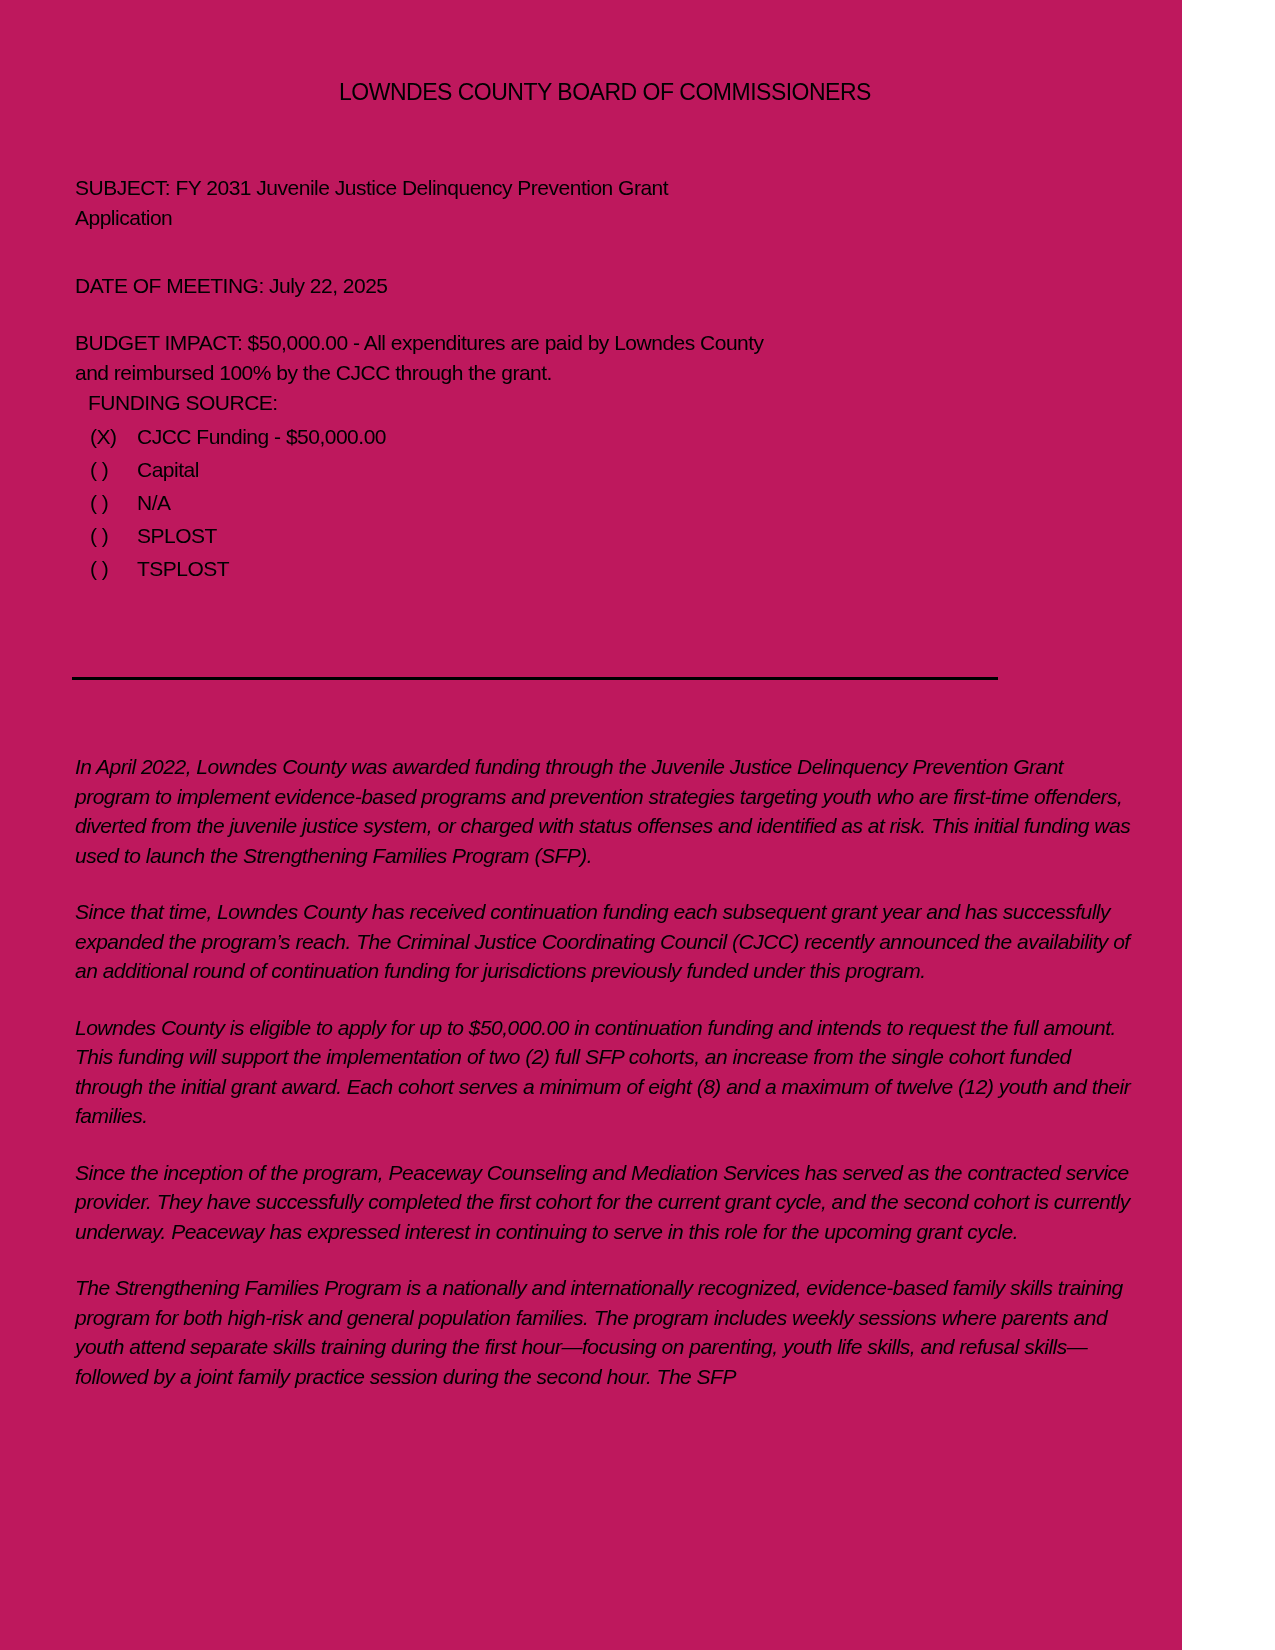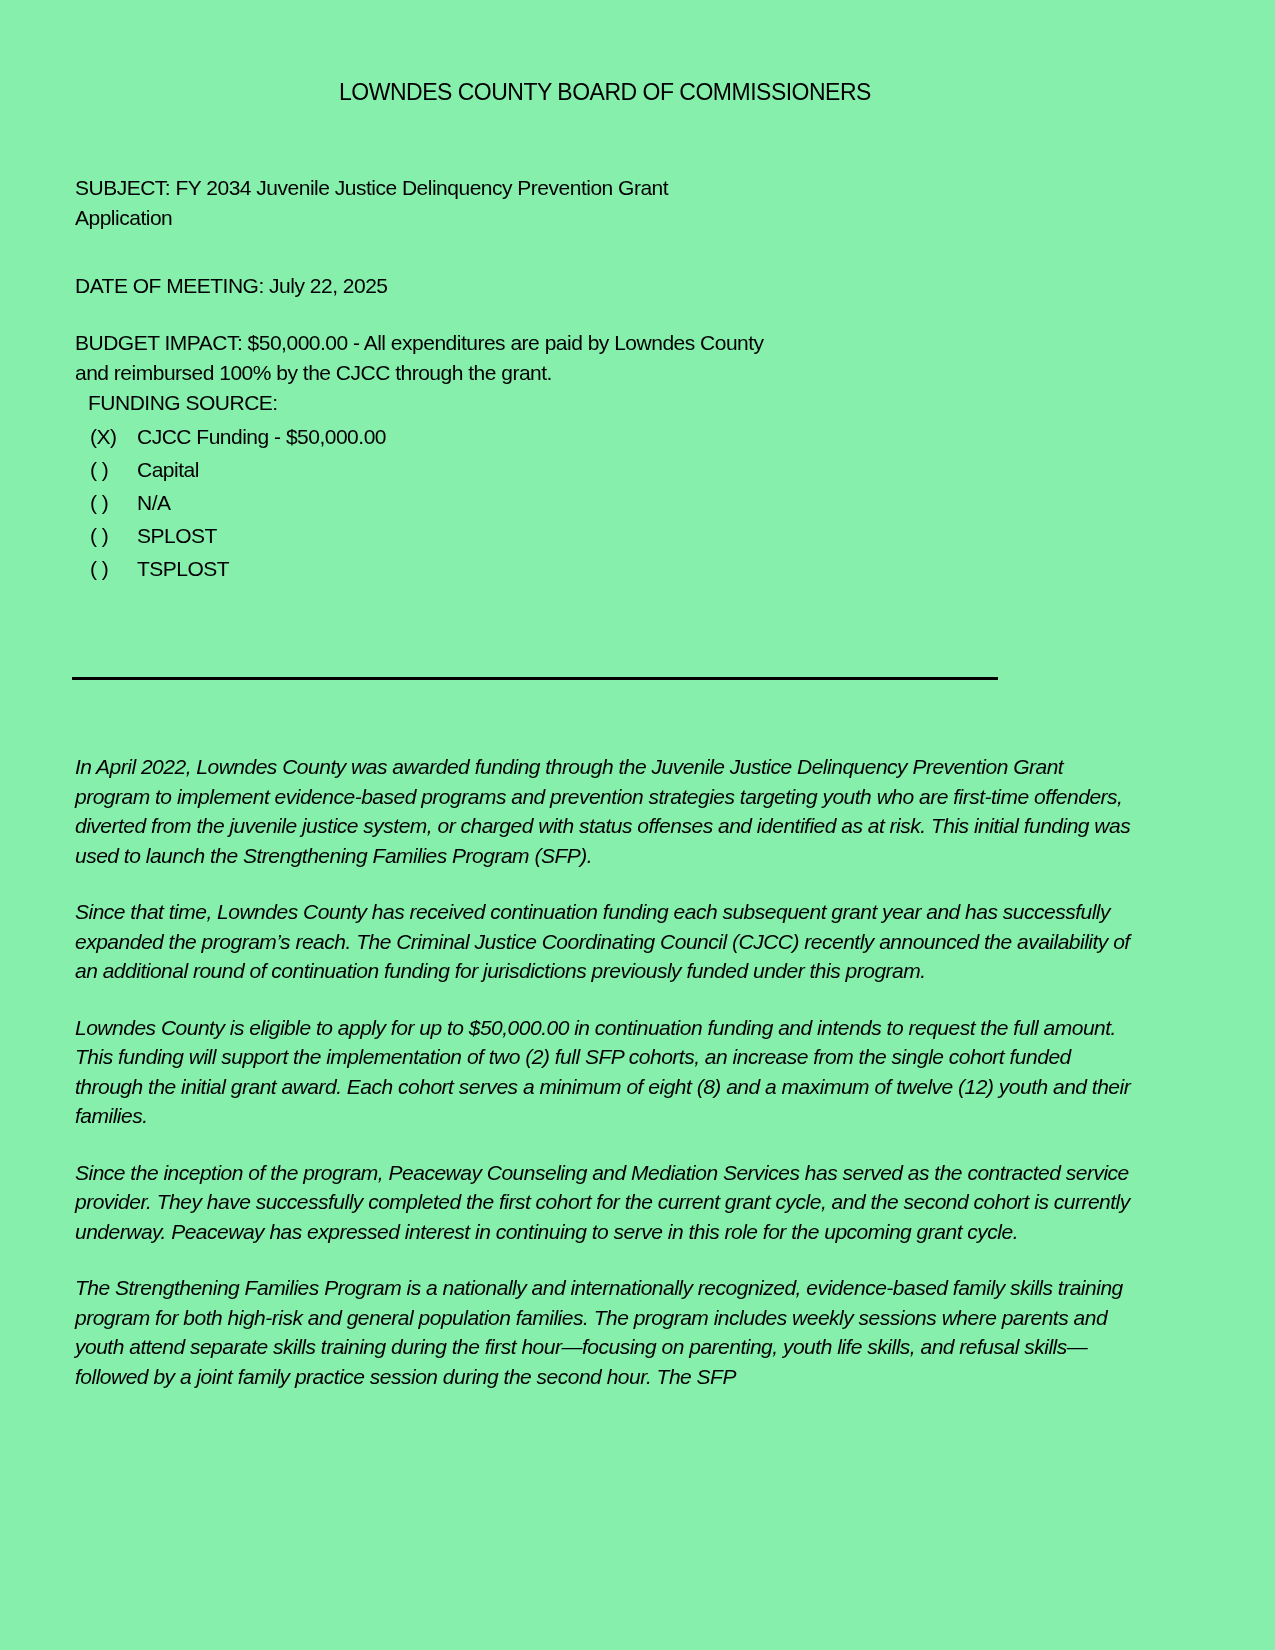--- a/index.html
+++ b/index.html
@@ -2,23 +2,23 @@
 <html><head>
 <meta charset="utf-8">
 <style>
   html, body {
     margin: 0;
     padding: 0;
     background: #ffffff;
   }
   .page {
     position: relative;
-    width: 1275px;
+    width: 1182px;
     height: 1650px;
-    background: #86efac;
+    background: #be185d;
     color: #000000;
     font-family: "Liberation Sans", sans-serif;
     font-size: 21px;
     letter-spacing: -0.5px;
     line-height: 29.5px;
     overflow: hidden;
   }
   .abs { position: absolute; }
 
   .doc-title {
@@ -111,21 +111,21 @@
 </style>
 </head>
 <body>
 
 <div class="page">
 
   <div class="abs doc-title">
     <div>LOWNDES COUNTY BOARD OF COMMISSIONERS</div>
   </div>
 
-  <div class="abs subject">SUBJECT: FY 2034 Juvenile Justice Delinquency Prevention Grant Application</div>
+  <div class="abs subject">SUBJECT: FY 2031 Juvenile Justice Delinquency Prevention Grant Application</div>
 
 
   <div class="abs date-meeting">DATE OF MEETING: July 22, 2025</div>
 
   <div class="abs budget">BUDGET IMPACT: $50,000.00 - All expenditures are paid by Lowndes County and reimbursed 100% by the CJCC through the grant.</div>
 
   <div class="abs funding-label">FUNDING SOURCE:</div>
 
   <div class="abs funding-list">
     <div class="fund-row">

